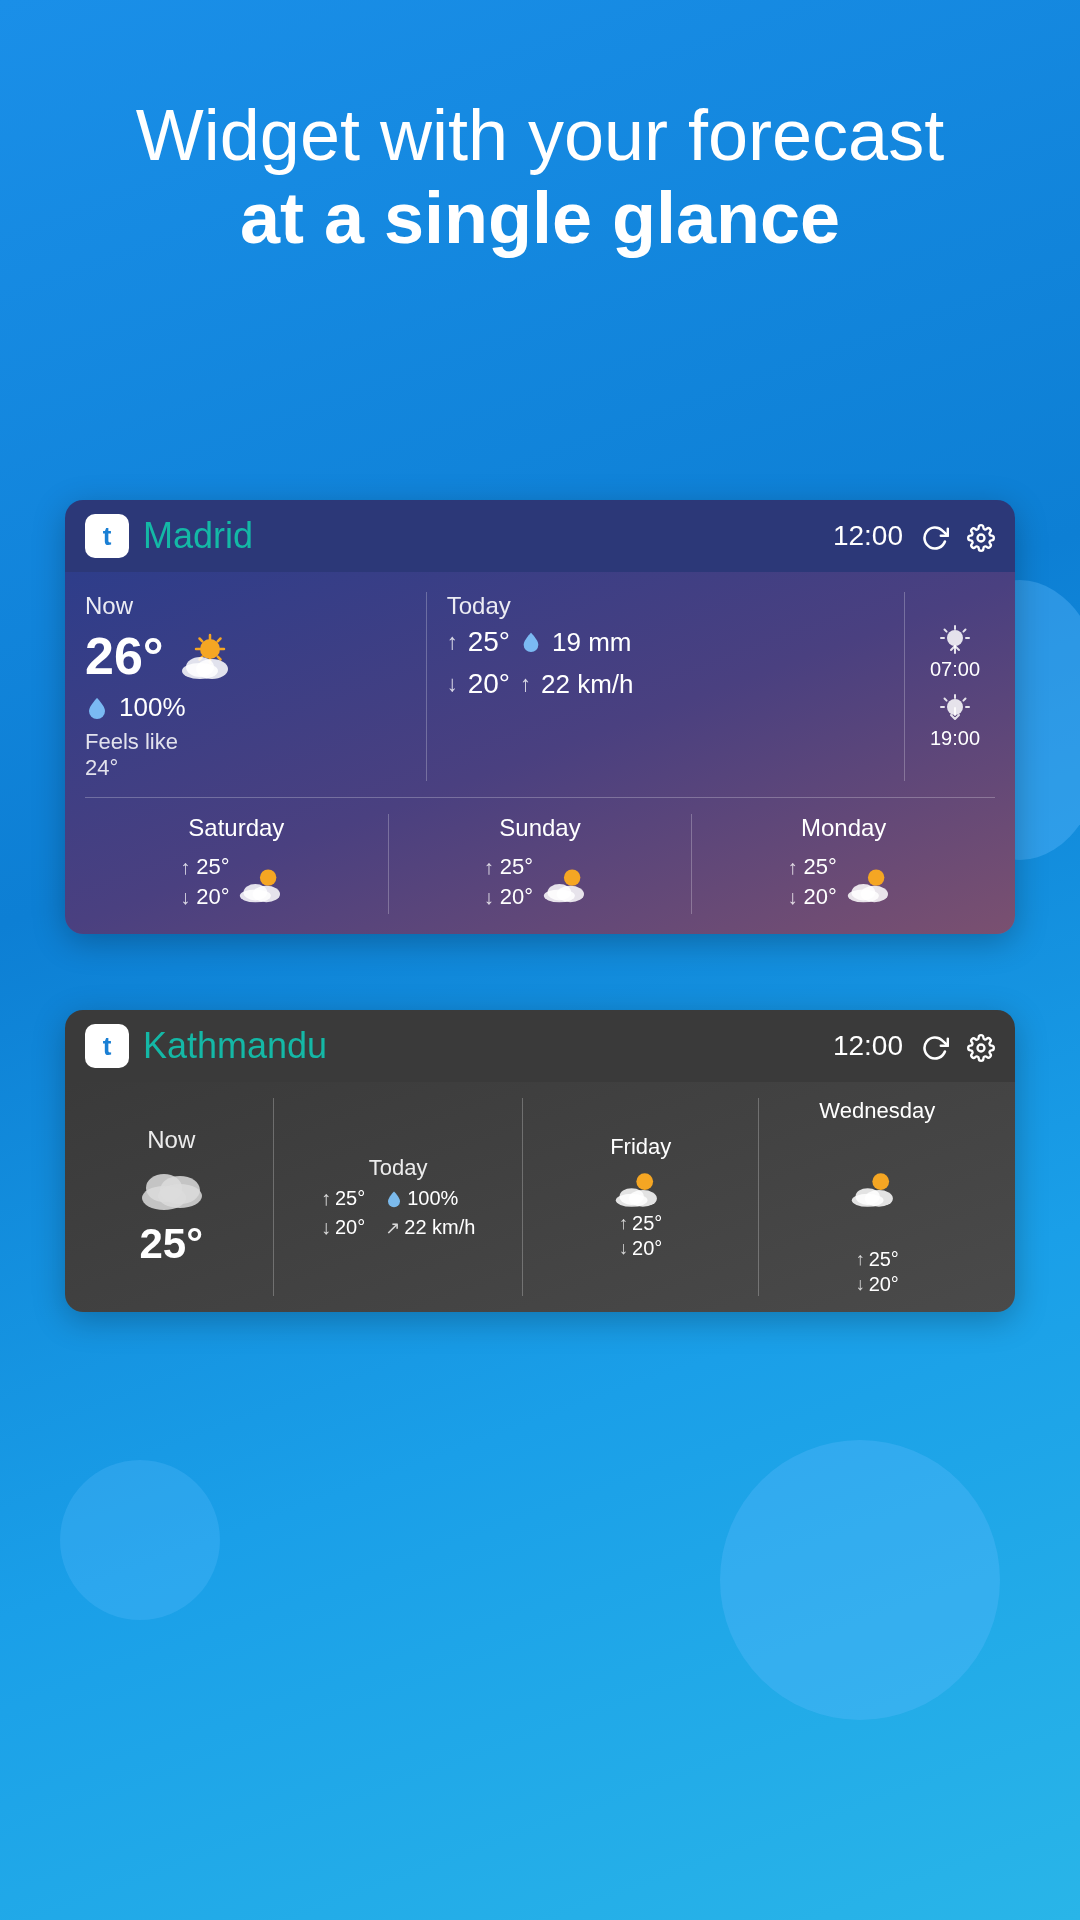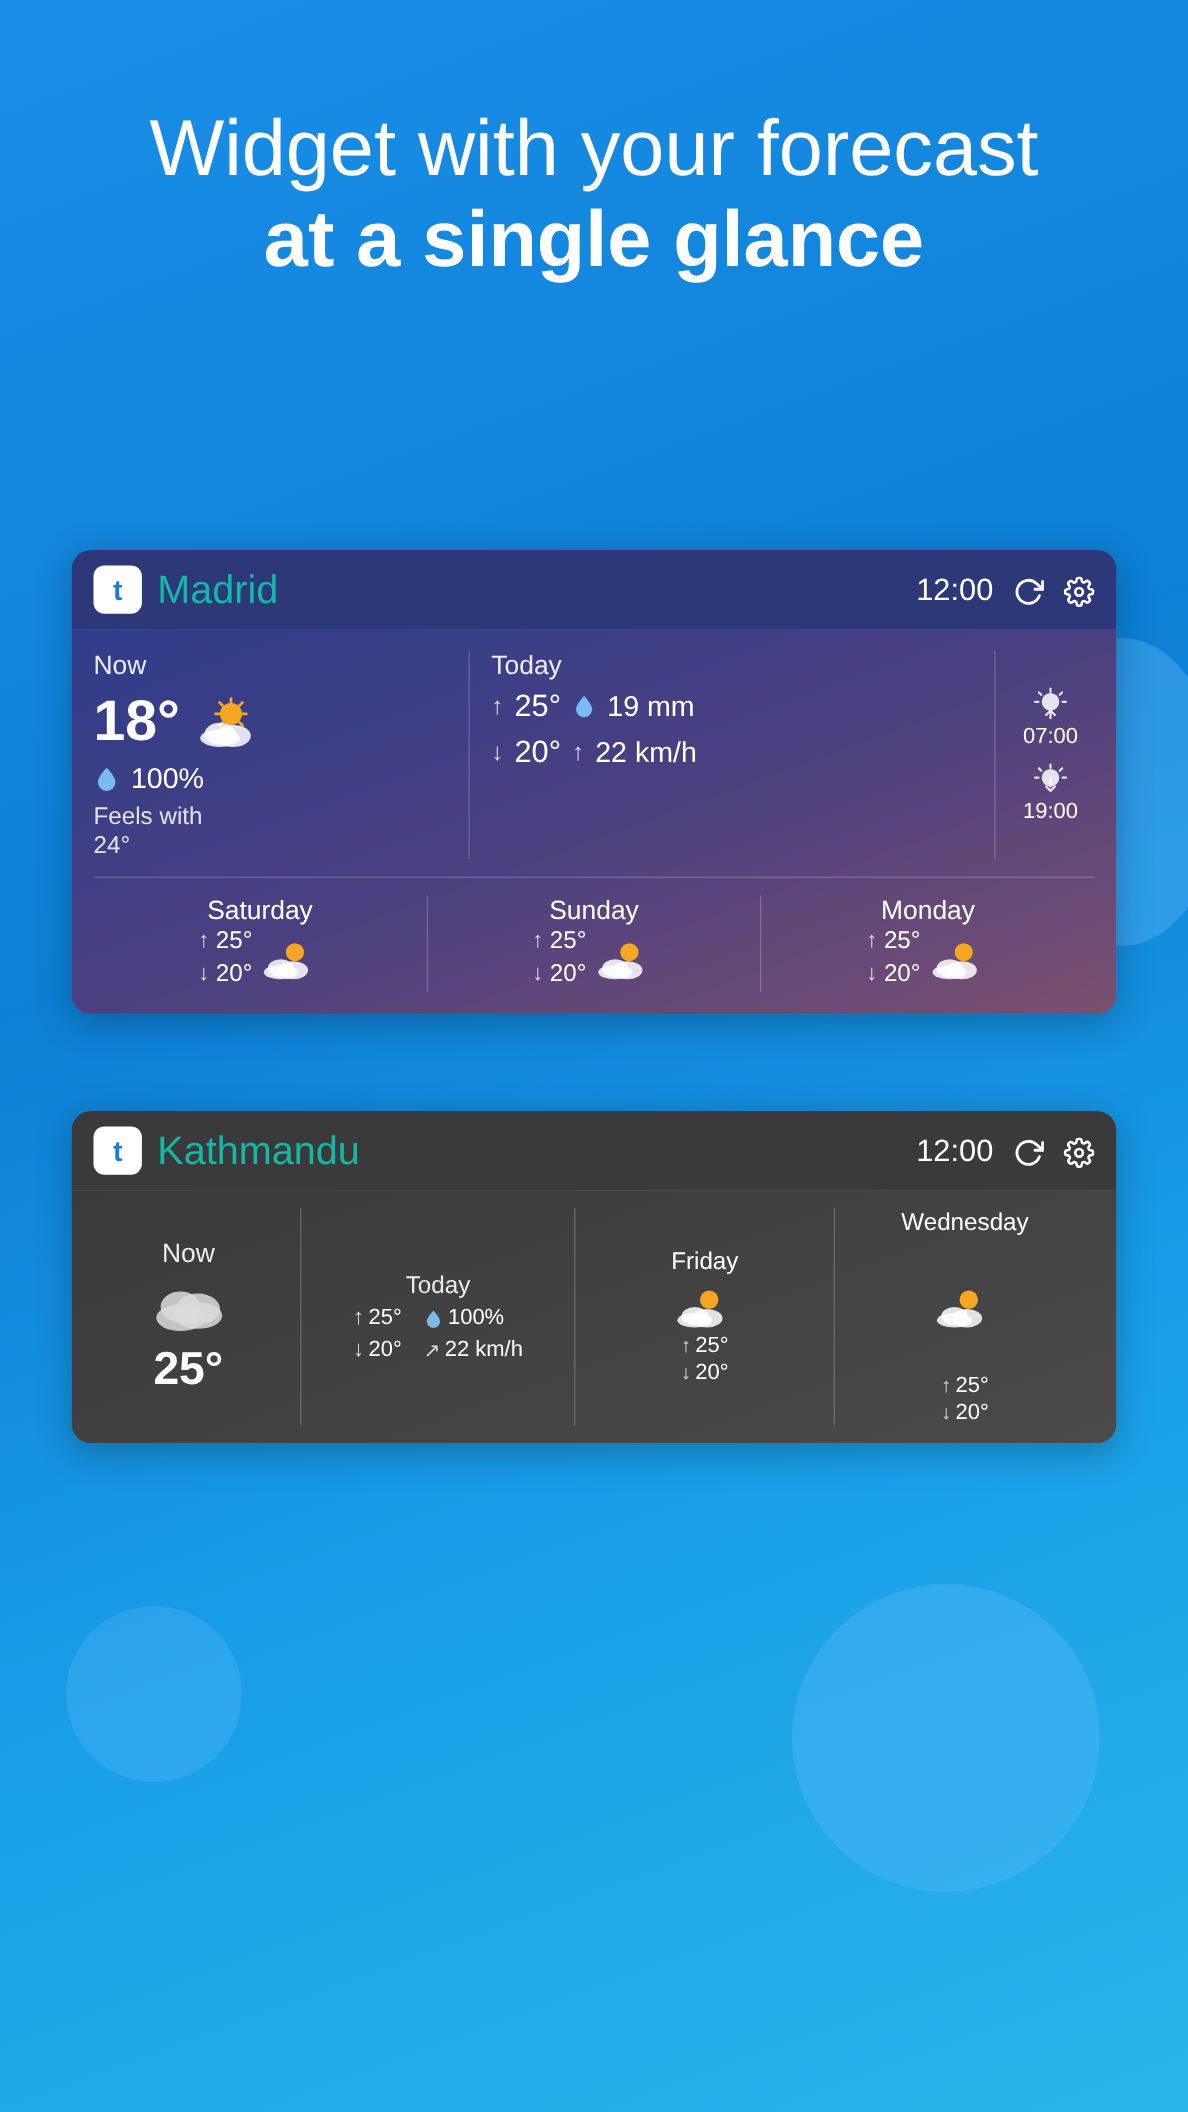--- a/index.html
+++ b/index.html
@@ -249,21 +249,21 @@
       display: flex;
       padding: 16px 0 20px 0;
       margin: 0 20px;
     }
 
     .forecast-day {
       flex: 1;
       display: flex;
       flex-direction: column;
       align-items: center;
-      gap: 0;
+      gap: 12px;
     }
 
     .forecast-day-name {
       color: white;
       font-size: 24px;
       font-weight: 400;
       text-align: center;
     }
 
     .forecast-temps {
@@ -390,21 +390,21 @@
     </div>
   </div>
 
   <div class="widget-body">
 
     <div class="top-row">
 
       <div class="now-section">
         <div class="label">Now</div>
         <div class="now-temp">
-          <span>18°</span>
+          <span>26°</span>
 
           <svg width="60" height="50" viewBox="0 0 60 50">
 
             <circle cx="32" cy="18" r="10" fill="#F5A623"></circle>
 
             <line x1="32" y1="4" x2="32" y2="8" stroke="#F5A623" stroke-width="2.5" stroke-linecap="round"></line>
             <line x1="32" y1="28" x2="32" y2="32" stroke="#F5A623" stroke-width="2.5" stroke-linecap="round"></line>
             <line x1="18" y1="18" x2="22" y2="18" stroke="#F5A623" stroke-width="2.5" stroke-linecap="round"></line>
             <line x1="42" y1="18" x2="46" y2="18" stroke="#F5A623" stroke-width="2.5" stroke-linecap="round"></line>
             <line x1="21.5" y1="7.5" x2="24.3" y2="10.3" stroke="#F5A623" stroke-width="2.5" stroke-linecap="round"></line>
@@ -417,21 +417,21 @@
             <ellipse cx="22" cy="40" rx="18" ry="8" fill="rgba(255,255,255,0.85)"></ellipse>
           </svg>
         </div>
         <div style="display:flex;align-items:center;gap:10px;margin-top:6px;">
           <svg width="24" height="24" viewBox="0 0 24 24">
             <path d="M12 2 C12 2 4 10 4 15 a8 8 0 0 0 16 0 C20 10 12 2 12 2z" fill="rgba(130,200,255,0.9)"></path>
           </svg>
           <span style="color:white;font-size:26px;">100%</span>
         </div>
         <div class="feels-like">
-          <span>Feels with</span><br>
+          <span>Feels like</span><br>
           <span>24°</span>
         </div>
       </div>
 
       <div class="today-section">
         <div class="label">Today</div>
         <div class="today-row">
           <span style="color:rgba(255,255,255,0.8);font-size:22px;">↑</span>
           <span class="temp-high">25°</span>
           <svg width="22" height="22" viewBox="0 0 24 24">

